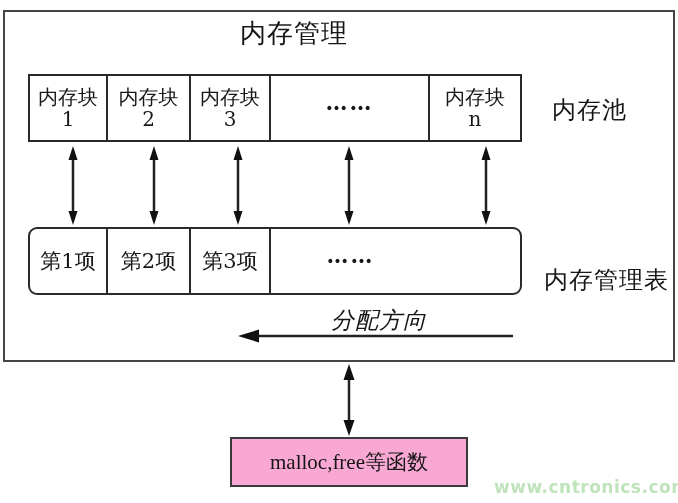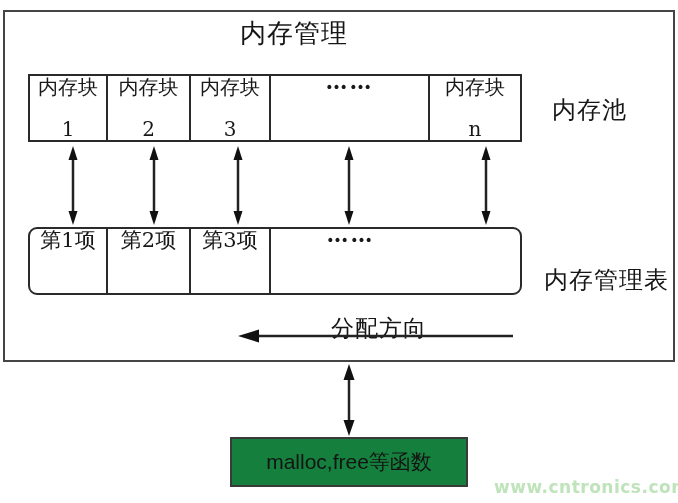--- a/index.html
+++ b/index.html
@@ -31,21 +31,21 @@
     position: absolute; left: 28px; width: 494px; height: 68px;
     display: flex;
     border: 2px solid #2a2a2a;
     background: #ffffff;
   }
   .row-pool  { top: 74px; }
   .row-table { top: 227px; border-radius: 9px; }
 
   .cell {
     display: flex; flex-direction: column;
-    align-items: center; justify-content: space-between;
+    align-items: center; justify-content: center;
     border-right: 2px solid #2a2a2a;
     font-size: 20px; line-height: 22px;
     text-align: center;
     color: #181818;
   }
   .cell:last-child { border-right: none; }
   .c1 { width: 78px; } .c2 { width: 83px; } .c3 { width: 80px; }
   .c4 { width: 159px; } .c5 { flex: 1; }
   .row-table .cell { font-size: 21px; }
   .dots { font-size: 22px; font-weight: bold; letter-spacing: 2px;
@@ -53,32 +53,32 @@
 
   .side-label {
     position: absolute;
     font-size: 24px; letter-spacing: 1px;
     color: #161616; white-space: nowrap;
   }
   .label-pool  { left: 552px; top: 94px; text-align: right; }
   .label-table { left: 544px; top: 264px; }
 
   .alloc-label {
-    position: absolute; left: 331px; top: 313px;
-    font-size: 23px; letter-spacing: 1px; color: #161616;
+    position: absolute; left: 331px; top: 305px;
+    font-size: 23px; letter-spacing: 1px; color: #161616; font-style: italic;
   }
 
   .func-box {
     position: absolute; left: 230px; top: 437px;
     width: 238px; height: 50px;
     border: 2px solid #3a3a3a;
     display: flex; align-items: center; justify-content: center;
-    font-family: Liberation Sans, sans-serif;
+    font-family: Liberation Serif, serif;
     font-size: 21px; color: #141414;
-    background: #15803d;
+    background: #f9a8d4;
   }
 
   .watermark {
     position: absolute; left: 494px; top: 477px;
     font-family: "DejaVu Sans", "Liberation Sans", sans-serif;
     font-size: 17px; font-weight: bold; letter-spacing: 0.5px;
     color: #bfe3ba;
   }
 
   svg.arrows {

